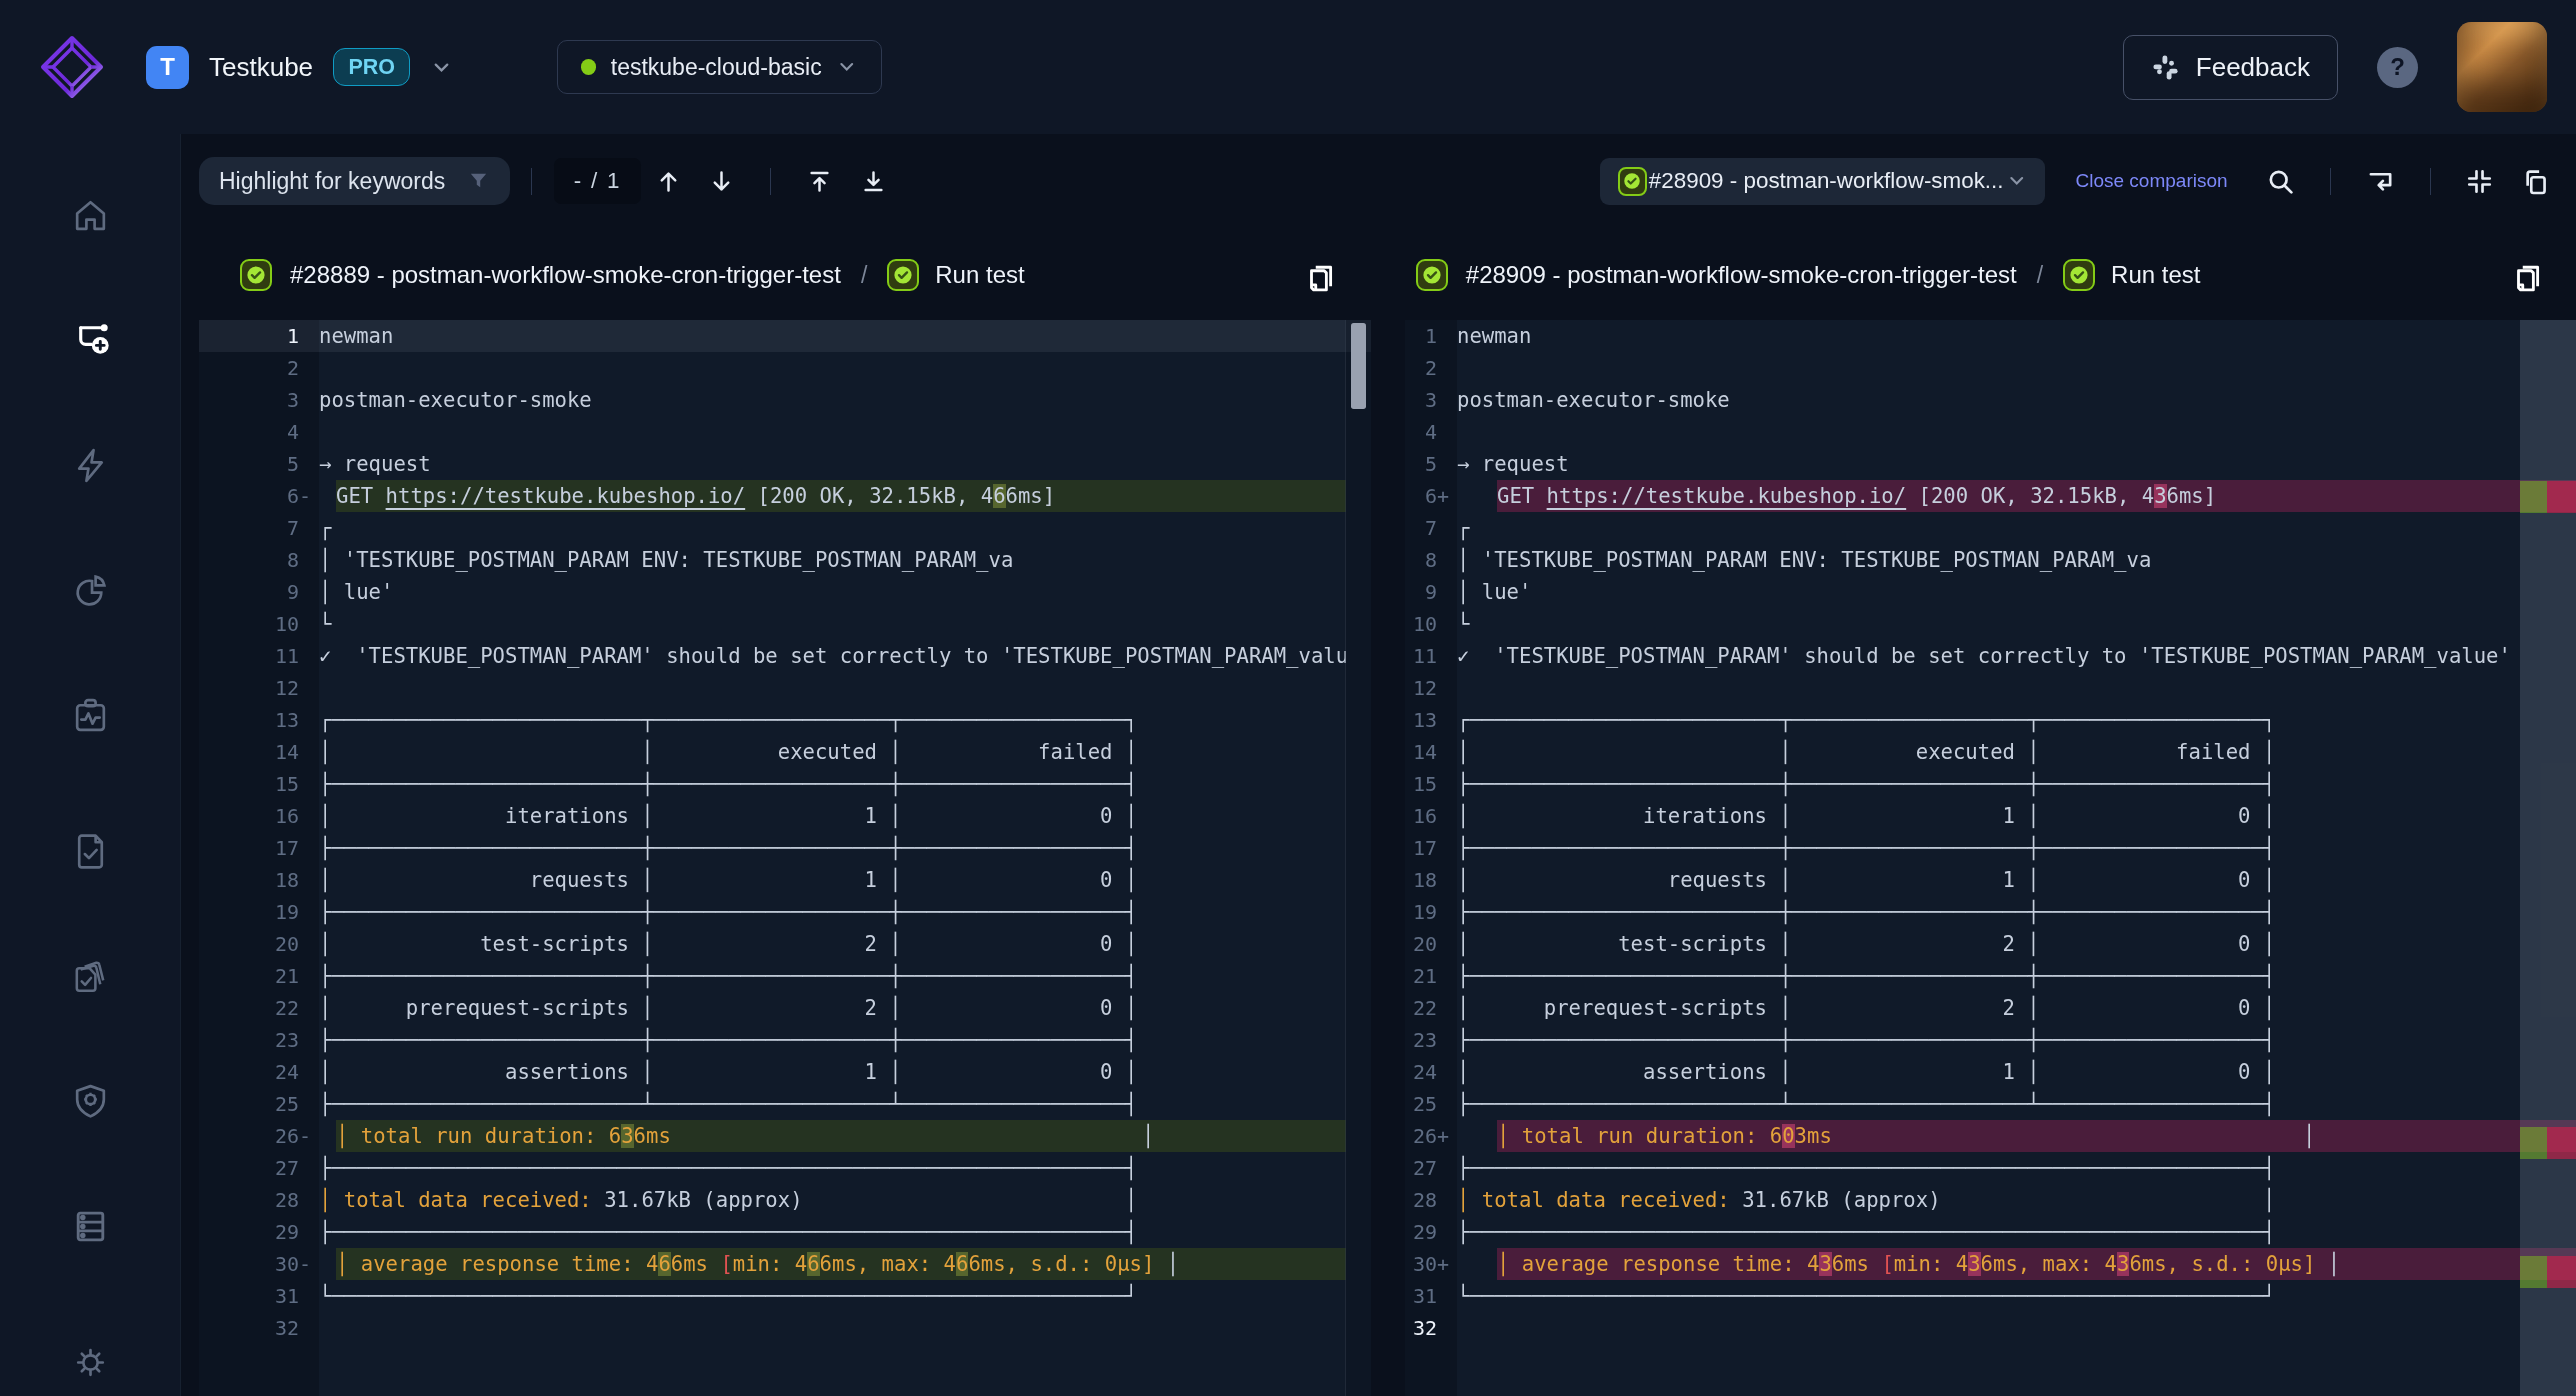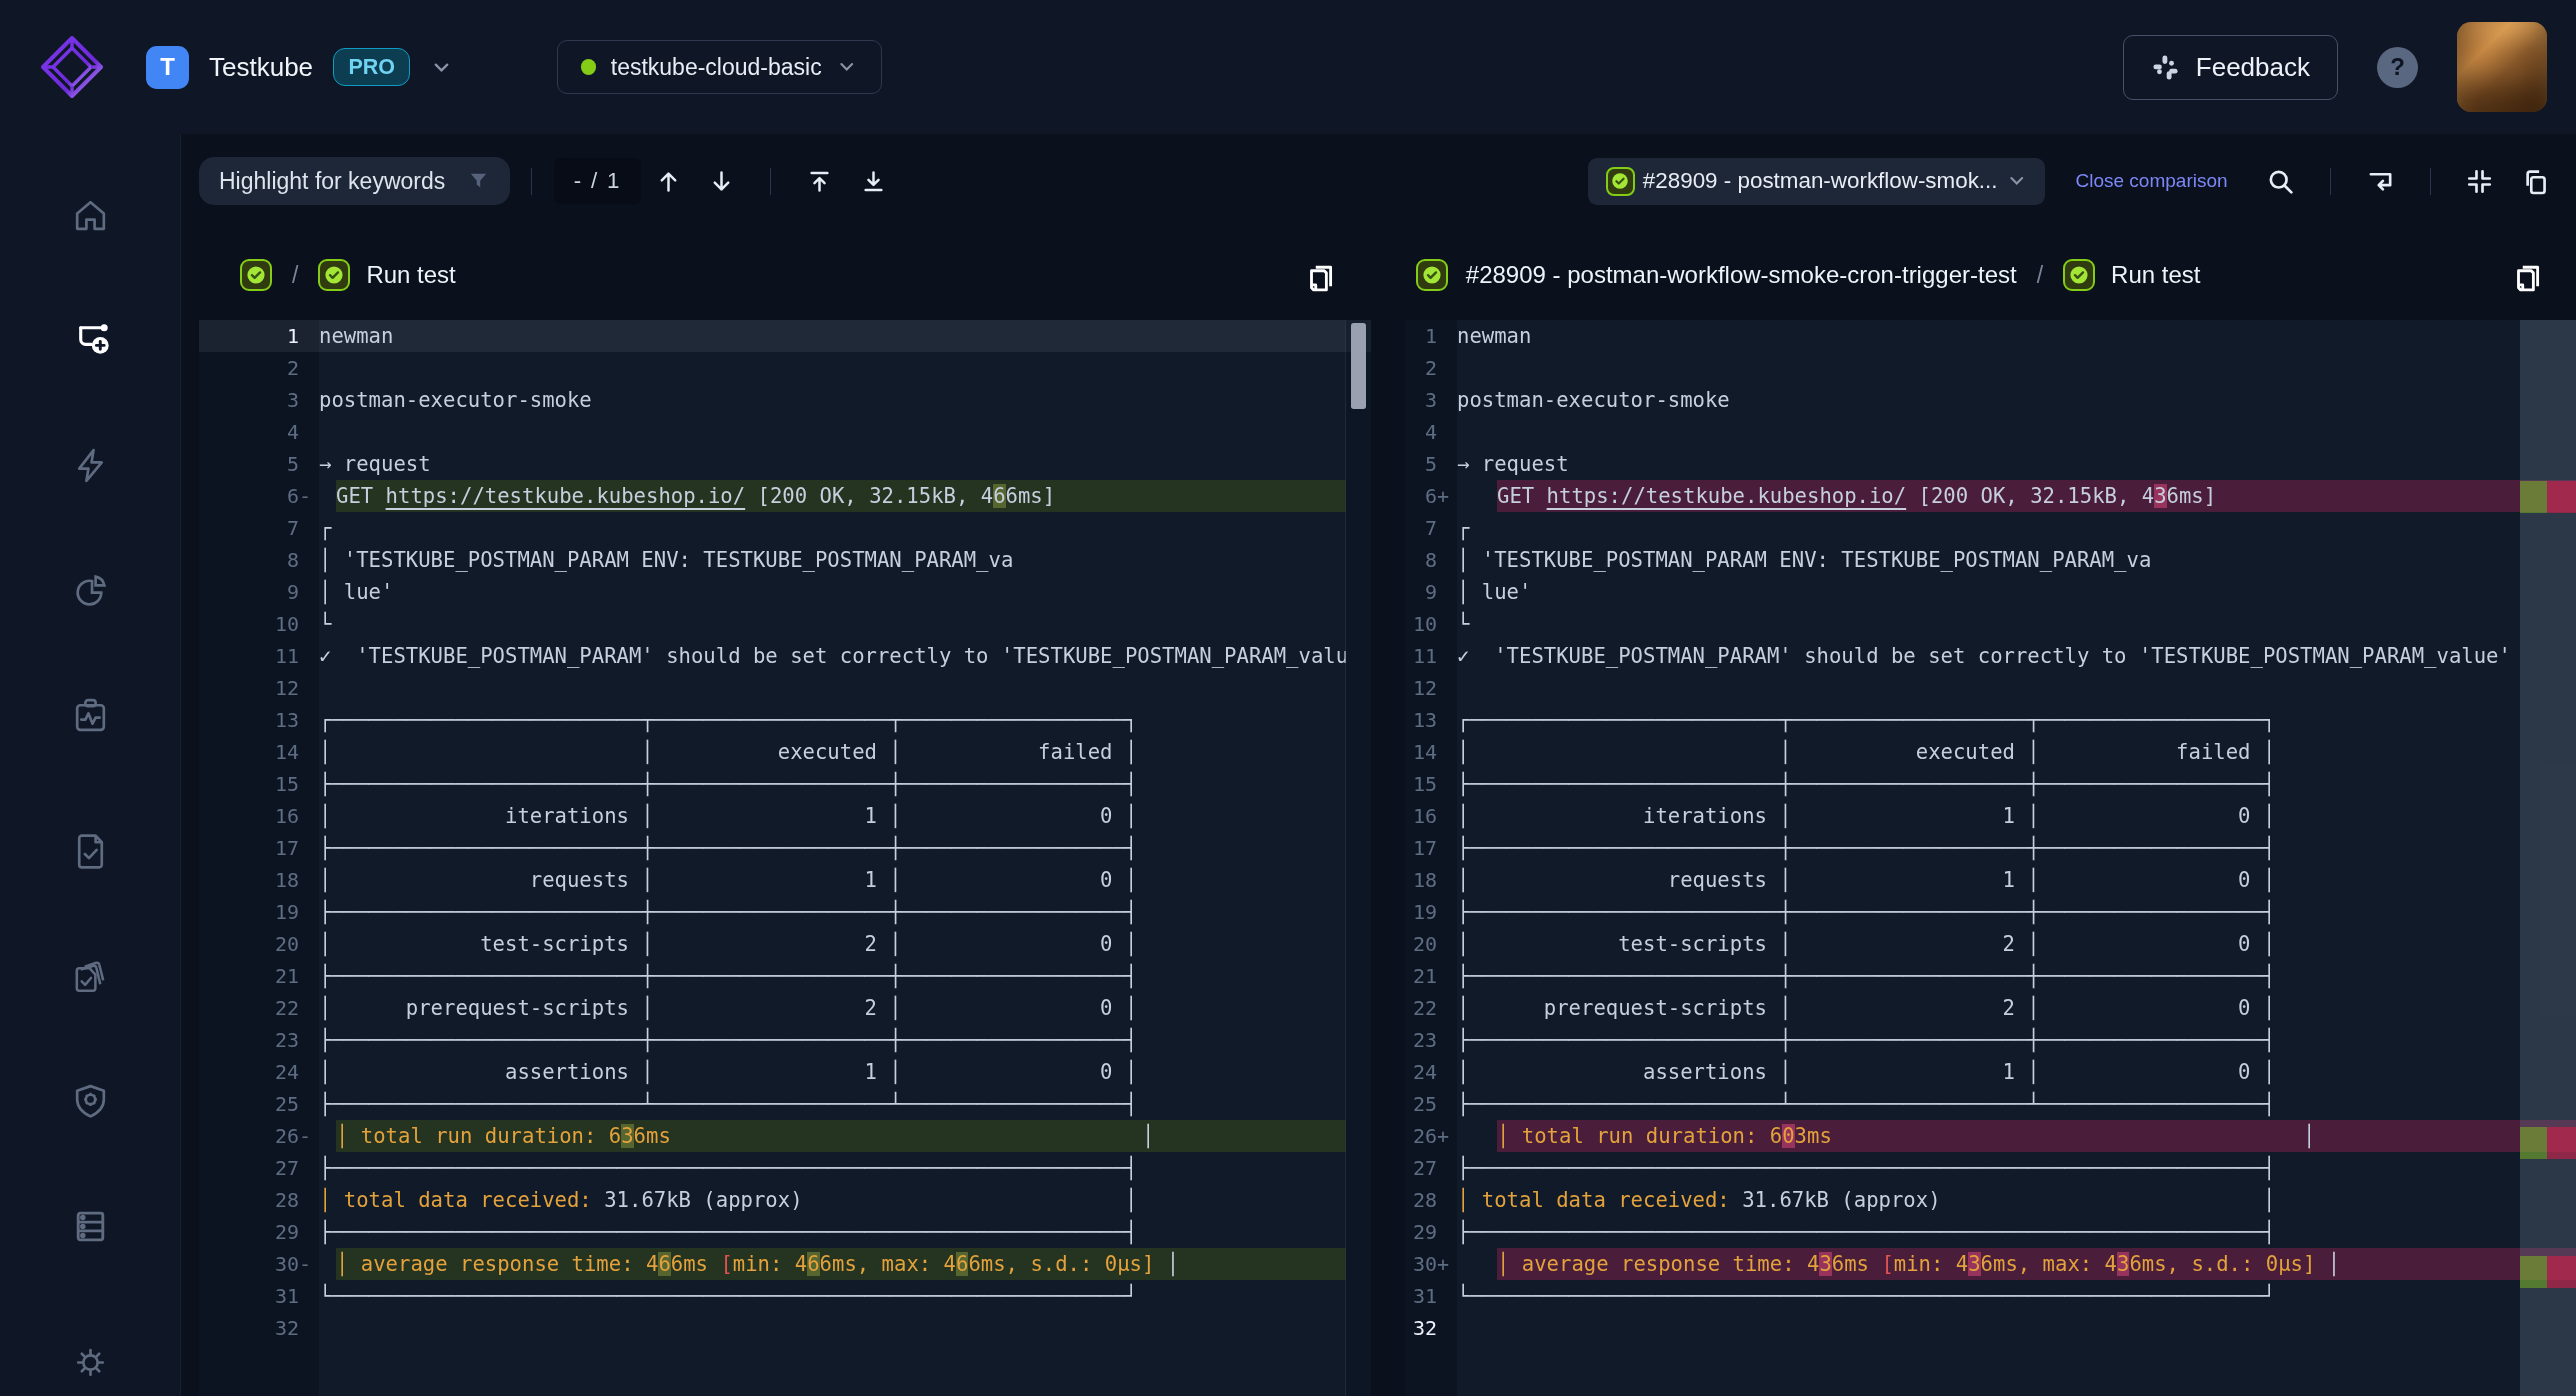--- a/index.html
+++ b/index.html
@@ -38,21 +38,21 @@
 
   .main{flex:1;padding:23px 0 0 18px;display:flex;flex-direction:column;}
 
   
   .toolbar{display:flex;align-items:center;height:48px;margin-bottom:25px;padding-right:12.5px;}
   .kw-pill{display:flex;align-items:center;gap:21.5px;background:#1d2737;border-radius:15px;
       padding:10.8px 20px;color:#dde4ee;font-size:23px;}
   .tb-div{width:0.9px;height:27px;background:#2b3750;margin:0 21.5px;}
   .counter{background:#070c16;border-radius:7.2px;color:#cbd5e1;font-size:22.4px;padding:10px 20px;letter-spacing:1.8px;}
   .tb-ic{color:#e8edf5;display:flex;align-items:center;justify-content:center;padding:0 13.4px;}
-  .run-select{display:flex;align-items:center;gap:8px;background:#1d2737;border-radius:9px;
+  .run-select{display:flex;align-items:center;gap:2px;background:#1d2737;border-radius:9px;
       padding:9px 18px;margin-left:auto;}
   .run-select-label{font-size:22.4px;color:#e8edf5;}
   .close-cmp{color:#7d88f8;font-size:19px;margin:0 25px 0 30.5px;}
 
   
   .panels{display:flex;flex:1;}
   .panel{display:flex;flex-direction:column;}
   .panel.left{width:1172px;margin-right:34px;}
   .panel.right{width:1171px;}
   .panel-head{height:90px;display:flex;align-items:center;}
@@ -306,20 +306,21 @@
       <div class="panels">
 
         <div class="panel left">
           <div class="panel-head">
             <span class="status-icon">
               <svg width="20" height="20" viewBox="0 0 20 20">
                   <circle cx="10" cy="10" r="8.6" fill="#a3e635"></circle>
                   <path d="M6 10.2 l2.6 2.6 L14 7.4" stroke="#365314" stroke-width="2.4" fill="none" stroke-linecap="round" stroke-linejoin="round"></path>
                 </svg>
             </span>
+            <span class="run-title">#28889 - postman-workflow-smoke-cron-trigger-test</span>
             <span class="slash">/</span>
             <span class="status-icon">
               <svg width="20" height="20" viewBox="0 0 20 20">
                   <circle cx="10" cy="10" r="8.6" fill="#a3e635"></circle>
                   <path d="M6 10.2 l2.6 2.6 L14 7.4" stroke="#365314" stroke-width="2.4" fill="none" stroke-linecap="round" stroke-linejoin="round"></path>
                 </svg>
             </span>
             <span class="step-label">Run test</span>
             <span class="head-copy">
               <svg width="34" height="34" viewBox="0 0 24 24" fill="none" stroke="currentColor" stroke-width="2" stroke-linejoin="round">

